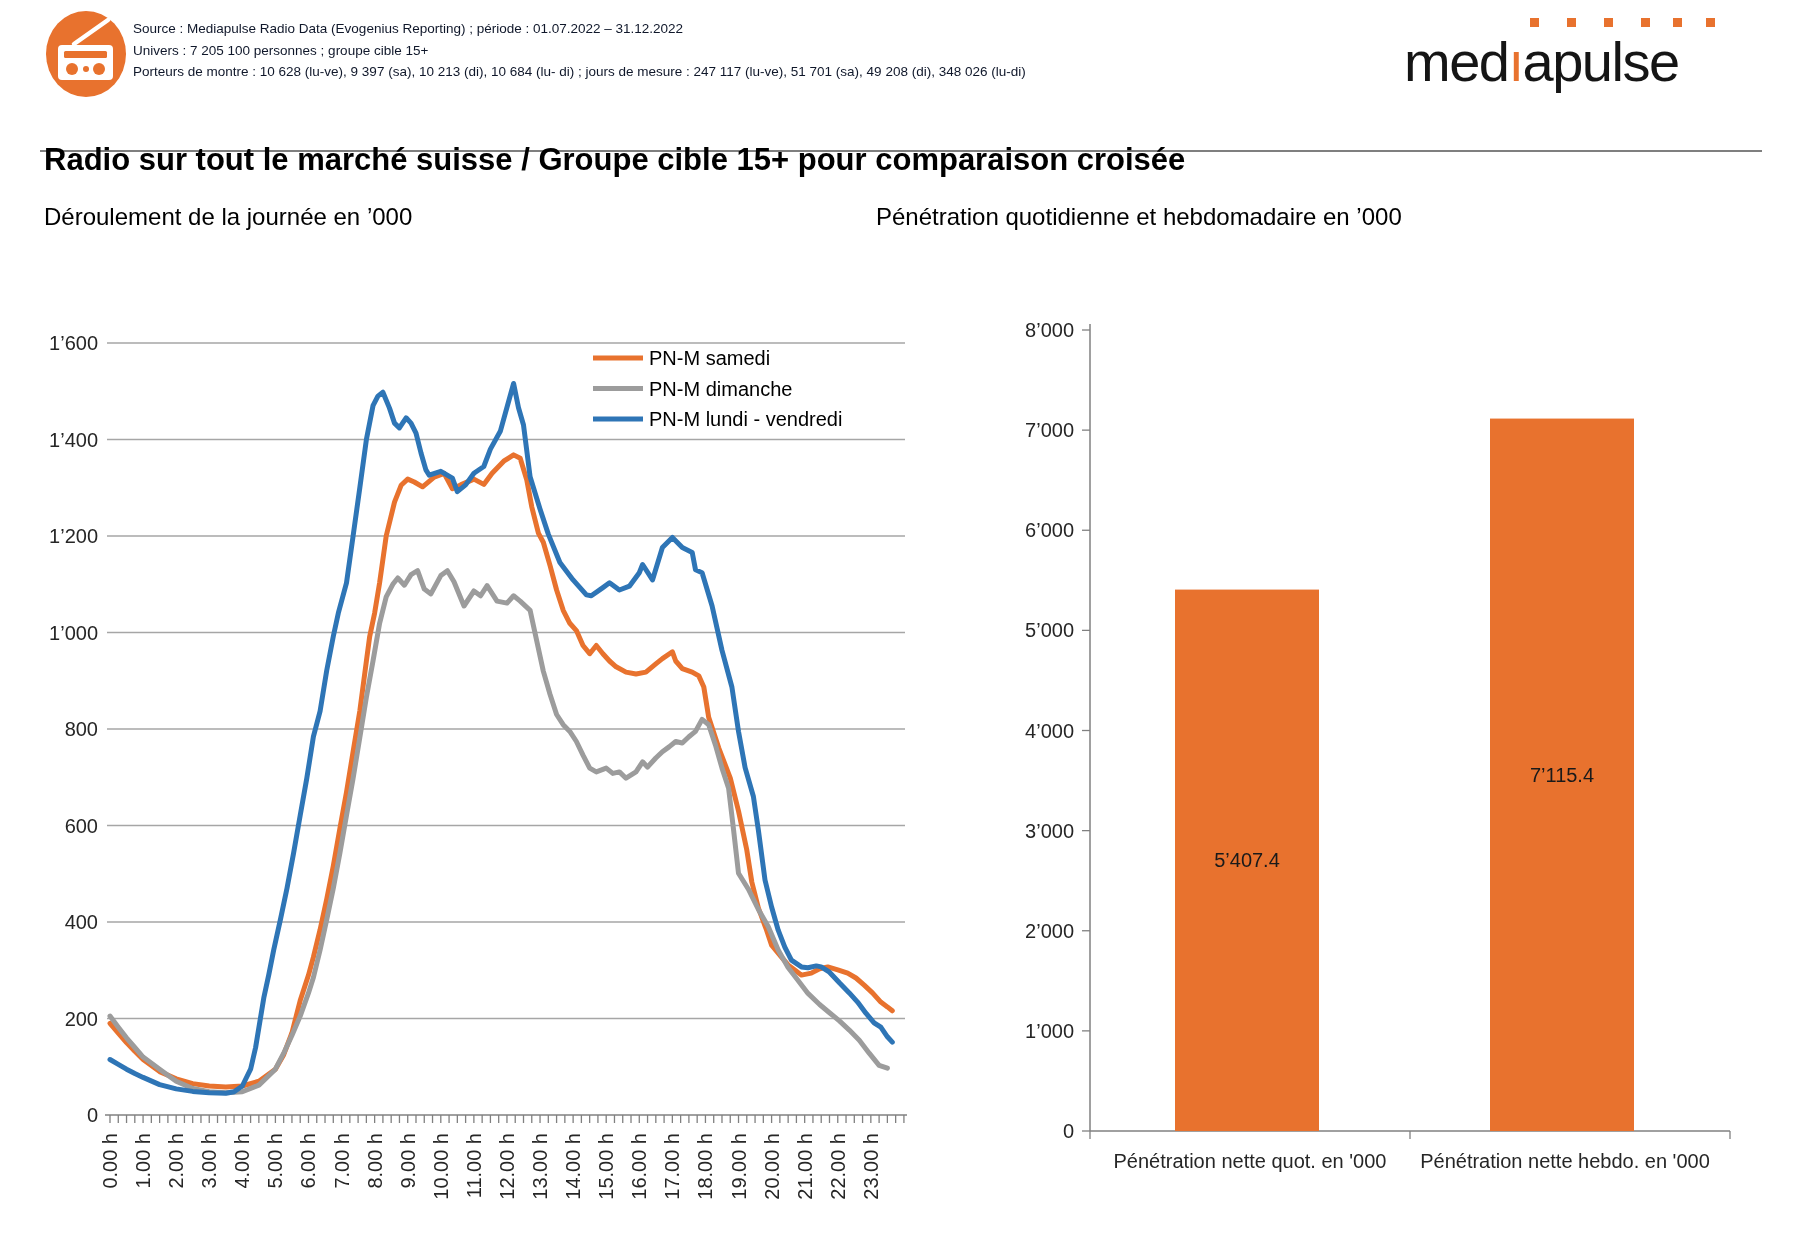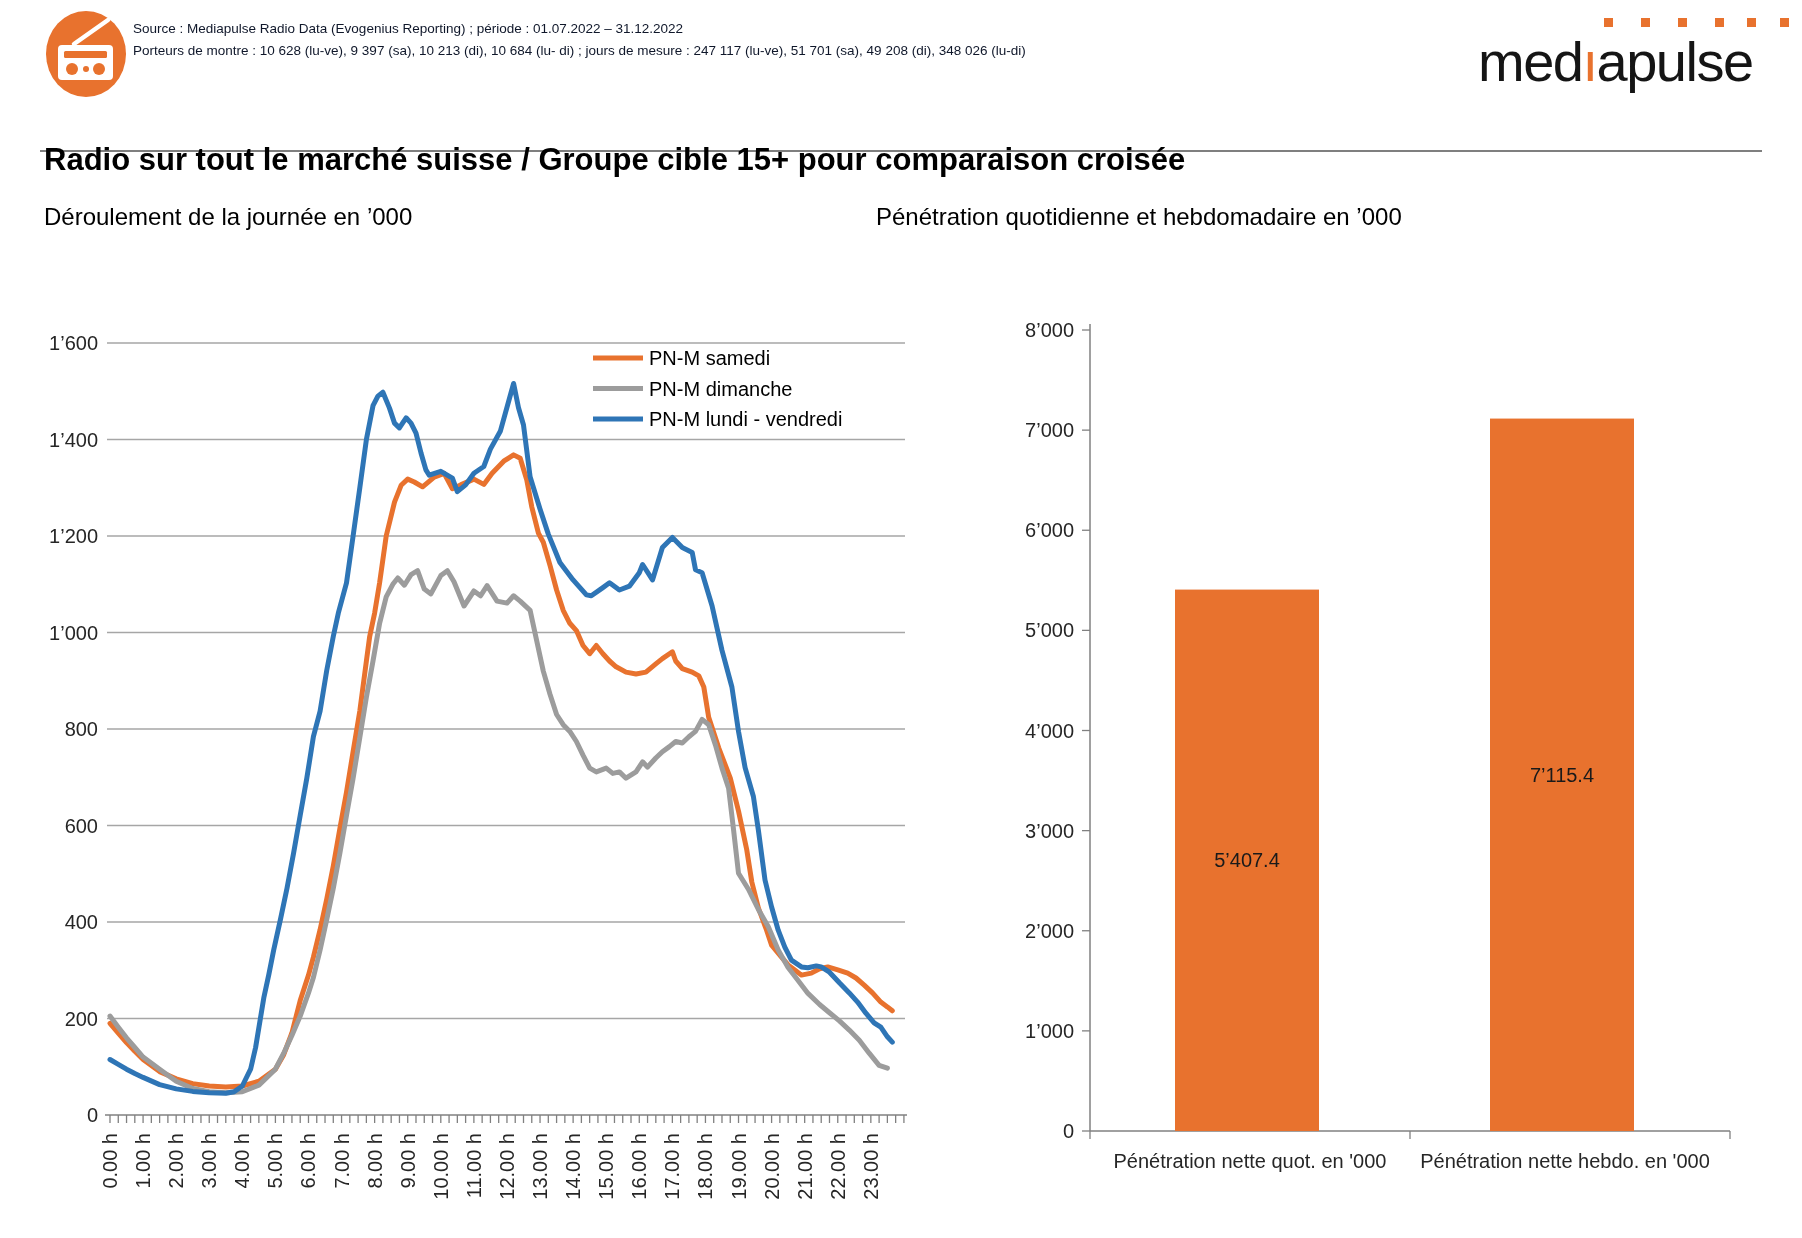--- a/index.html
+++ b/index.html
@@ -1,20 +1,20 @@
 <!DOCTYPE html>
 <html><head>
 <meta charset="utf-8">
 <style>
   html,body{margin:0;padding:0;background:#fff;}
   body{width:1802px;height:1238px;position:relative;overflow:hidden;
        font-family:"Liberation Sans",sans-serif;color:#1a1a1a;}
   .hdr-icon{position:absolute;left:44px;top:8px;width:86px;height:92px;}
   .hdr-text{position:absolute;left:133px;top:18px;font-size:13.5px;line-height:21.5px;color:#0f172a;}
-  .logo{position:absolute;left:1478px;top:4px;width:316px;height:96px;text-align:center;}
+  .logo{position:absolute;left:1404px;top:4px;width:316px;height:96px;text-align:center;}
   .logo-word{position:absolute;left:0;bottom:6px;font-size:56px;letter-spacing:-1.5px;color:#151515;
              font-family:"Liberation Sans",sans-serif;white-space:nowrap;}
   .logo-word .oi{color:#e8722e;}
   .logo-dot{position:absolute;top:14px;width:9px;height:9px;background:#e8722e;}
   .rule{position:absolute;left:40px;top:150px;width:1722px;height:2px;background:#7f7f7f;}
   .title{position:absolute;left:44px;top:142px;font-size:31px;font-weight:bold;color:#000;}
   .subtitle{position:absolute;top:203px;font-size:24px;color:#000;}
   .subtitle.left{left:44px;}
   .subtitle.right{left:876px;}
   #charts{position:absolute;left:0;top:0;width:1802px;height:1238px;}
@@ -30,20 +30,21 @@
     <rect x="14" y="37" width="55" height="35" rx="4" fill="#fff"></rect>
     <rect x="20" y="43" width="43" height="7" rx="1.5" fill="#e8722e"></rect>
     <circle cx="28" cy="61" r="6" fill="#e8722e"></circle>
     <circle cx="42" cy="61" r="3" fill="#e8722e"></circle>
     <circle cx="55" cy="61" r="6" fill="#e8722e"></circle>
   </svg>
 </div>
 
 <div class="hdr-text">
   <div>Source : Mediapulse Radio Data (Evogenius Reporting) ; période : 01.07.2022 – 31.12.2022</div>
+  <div>Univers : 7 205 100 personnes ; groupe cible 15+</div>
   <div>Porteurs de montre : 10 628 (lu-ve), 9 397 (sa), 10 213 (di), 10 684 (lu- di) ; jours de mesure : 247 117 (lu-ve), 51 701 (sa), 49 208 (di), 348 026 (lu-di)</div>
 </div>
 
 <div class="logo">
   <div class="logo-word"><span>med</span><span class="oi">ı</span><span>apulse</span></div>
   <span class="logo-dot" style="left:126px"></span>
   <span class="logo-dot" style="left:163px"></span>
   <span class="logo-dot" style="left:200px"></span>
   <span class="logo-dot" style="left:237px"></span>
   <span class="logo-dot" style="left:269px"></span>

